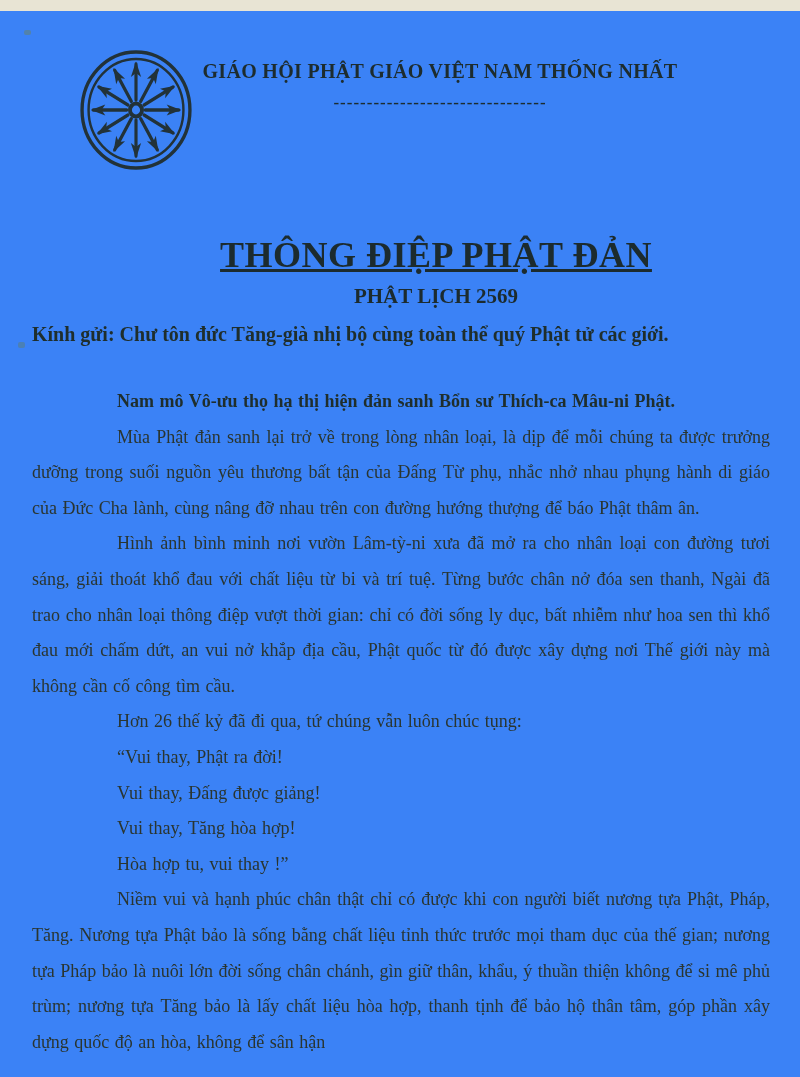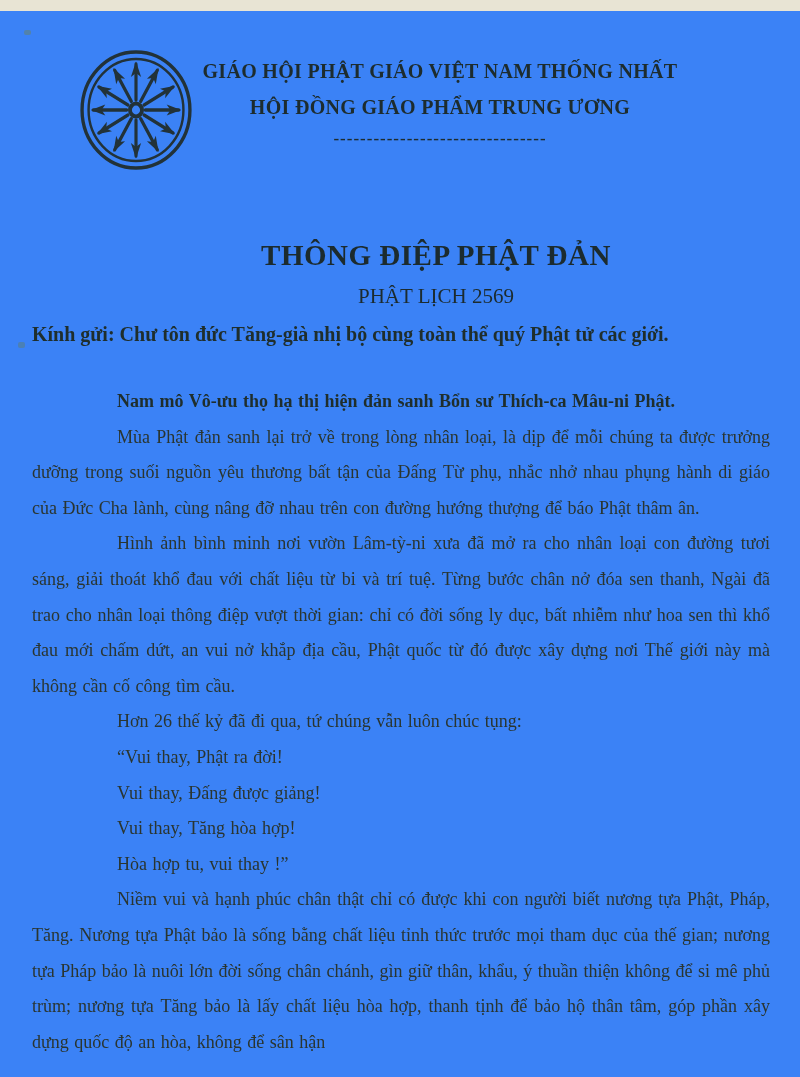--- a/index.html
+++ b/index.html
@@ -20,25 +20,25 @@
     text-align:center;font-weight:bold;color:#1d2c2e;
   }
   .org-line{font-size:20px;line-height:36px;letter-spacing:.3px;white-space:nowrap;}
   .org-divider{
     font-size:17px;font-weight:bold;letter-spacing:1px;line-height:22px;
     margin-top:3px;color:#1d2c2e;white-space:nowrap;
   }
   
   .title-wrap{position:relative;margin-left:72px;width:728px;text-align:center;}
   .doc-title{
-    margin:48px 0 0 0;font-size:29px;line-height:36px;font-weight:bold;
-    letter-spacing:.5px;color:#1c2b2e;
+    margin:48px 0 0 0;font-size:36px;line-height:36px;font-weight:bold;
+    letter-spacing:.5px;color:#1c2b2e;text-decoration:underline;
   }
   .doc-subtitle{
-    margin:9px 0 0 0;font-size:21px;line-height:28px;font-weight:normal;color:#1c2b2e;
+    margin:9px 0 0 0;font-size:21px;line-height:28px;font-weight:bold;color:#1c2b2e;
   }
   .salutation{
     margin:8px 32px 0 32px;width:736px;
     font-size:20px;line-height:32px;font-weight:bold;color:#1f2e2c;
     white-space:nowrap;
   }
   
   .body-text{margin:34px 30px 0 32px;}
   .body-text p{
     margin:0;font-size:18px;line-height:35.6px;
@@ -90,21 +90,20 @@
             <polygon points="-8.909305463796995e-15,-48.5 5.499999999999994,-33 -6.79678973526781e-15,-37 -5.500000000000006,-33" fill="#223238"></polygon>
             <line x1="5.000000000000001" y1="-8.660254037844386" x2="23.000000000000004" y2="-39.837168574084174" stroke="#223238" stroke-width="3.4" stroke-linecap="round"></line>
             <polygon points="24.250000000000007,-42.00223208354527 21.263139720814415,-25.828838324886473 18.500000000000004,-32.042939940024226 11.736860279185592,-31.328838324886473" fill="#223238"></polygon>
             <line x1="8.660254037844384" y1="-5.000000000000004" x2="39.83716857408417" y2="-23.00000000000002" stroke="#223238" stroke-width="3.4" stroke-linecap="round"></line>
             <polygon points="42.00223208354526,-24.25000000000002 31.32883832488647,-11.736860279185603 32.04293994002422,-18.500000000000018 25.828838324886462,-21.263139720814426" fill="#223238"></polygon>
           </g>
         </svg>
     </div>
     <div class="org">
       <div class="org-line">GIÁO HỘI PHẬT GIÁO VIỆT NAM THỐNG NHẤT</div>
-      <div class="org-line">HỘI ĐỒNG GIÁO PHẨM TRUNG ƯƠNG</div>
       <div class="org-divider">--------------------------------</div>
     </div>
   </header>
 
   <div class="title-wrap">
     <h1 class="doc-title">THÔNG ĐIỆP PHẬT ĐẢN</h1>
     <h2 class="doc-subtitle">PHẬT LỊCH 2569</h2>
   </div>
   <p class="salutation">Kính gửi: Chư tôn đức Tăng-già nhị bộ cùng toàn thể quý Phật tử các giới.</p>
 

